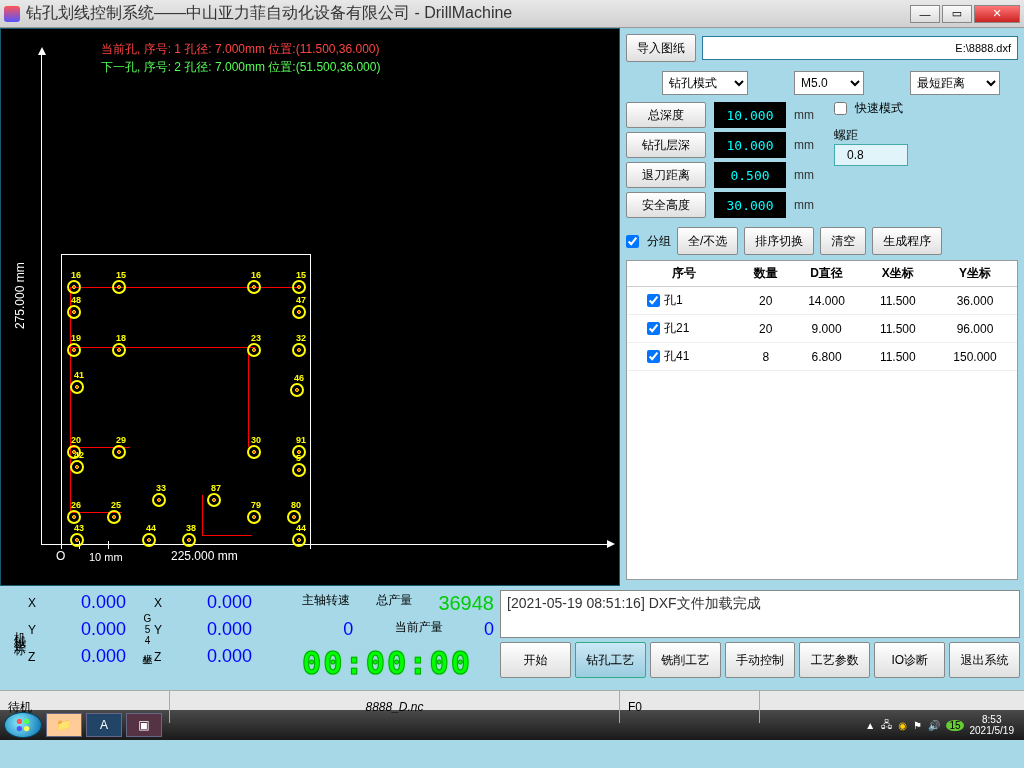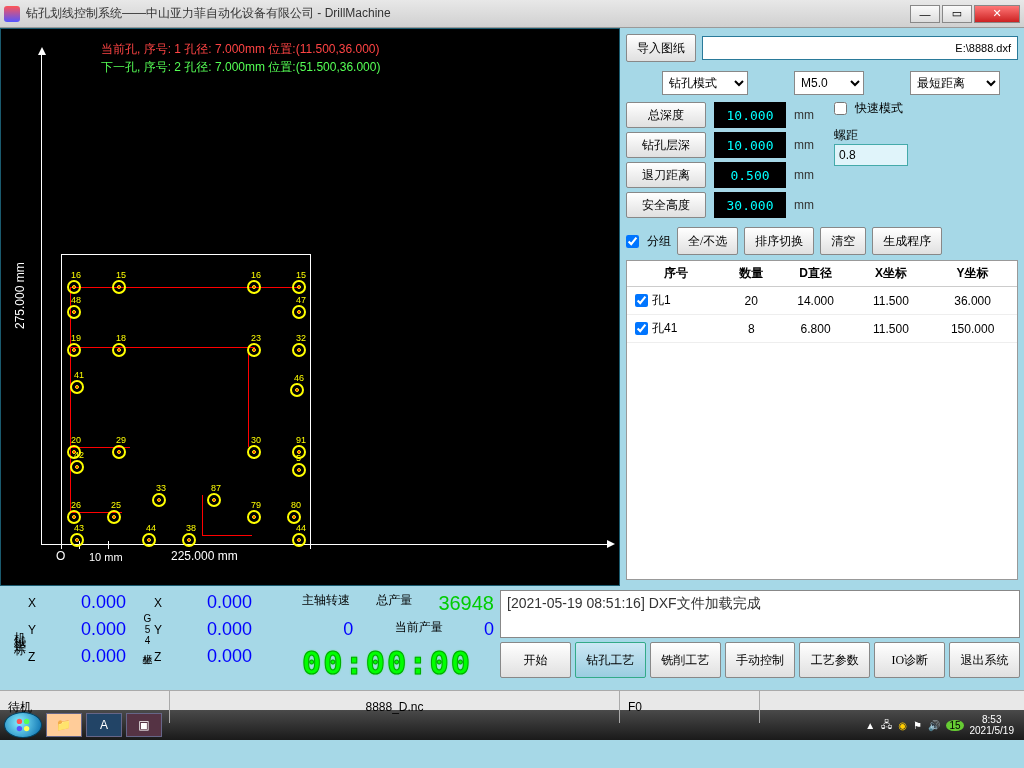--- a/index.html
+++ b/index.html
@@ -1,80 +1,80 @@
 <!DOCTYPE html>
 <html><head>
 <meta charset="utf-8">
 <style>
 * { box-sizing: border-box; margin: 0; padding: 0; }
 body { font-family: "Microsoft YaHei", SimSun, sans-serif; font-size: 12px; background: #a6d8e7; width: 1024px; height: 768px; overflow: hidden; position: relative; }
 .titlebar { height: 28px; background: linear-gradient(#e8e8e8,#d0d0d0); display: flex; align-items: center; padding: 0 4px; border-bottom: 1px solid #999; }
 .titlebar .icon { width: 16px; height: 16px; margin-right: 6px; display:inline-block; background: linear-gradient(#f55,#55f); border-radius:3px; }
-.titlebar .ttl { color: #333; font-size: 12px; text-align: center; }
+.titlebar .ttl { color: #333; font-size: 16px; text-align: center; }
 .titlebar .winbtns { margin-left: auto; display: flex; gap: 2px; }
 .winbtn { width: 30px; height: 18px; border: 1px solid #888; background: linear-gradient(#fafafa,#ddd); display:flex; align-items:center; justify-content:center; font-size:11px; cursor:pointer; }
 .winbtn.close { background: linear-gradient(#f77,#c22); color:#fff; width: 46px;}
 .content { display: flex; height: 558px; }
 .canvas-area { width: 620px; height: 558px; background: #000; position: relative; border: 1px solid #1a5a6e; }
 .info-red { position:absolute; top:12px; left:100px; color:#f44; font-size:12px; }
 .info-green { position:absolute; top:30px; left:100px; color:#5f5; font-size:12px; }
 .axis-y { position:absolute; top:20px; left:40px; bottom:40px; border-left:1px solid #fff; }
 .axis-y::before { content:""; position:absolute; top:-6px; left:-4px; border:4px solid transparent; border-bottom:8px solid #fff; }
 .axis-x { position:absolute; left:40px; right:6px; bottom:40px; border-bottom:1px solid #fff; }
 .axis-x::after { content:""; position:absolute; right:-6px; top:-4px; border:4px solid transparent; border-left:8px solid #fff; }
 .ylabel { position:absolute; top:300px; left:12px; color:#fff; font-size:12px; transform:rotate(-90deg); transform-origin:left top; }
 .xlabel { position:absolute; bottom:22px; left:170px; color:#fff; font-size:12px; }
 .origin { position:absolute; bottom:22px; left:55px; color:#fff; font-size:12px; }
 .scale { position:absolute; bottom:22px; left:88px; color:#fff; font-size:11px; }
 .scaletick { position:absolute; left:78px; bottom:36px; width:30px; height:8px; border-left:1px solid #fff; border-right:1px solid #fff; }
 .drawing { position:absolute; left:60px; top:225px; width:250px; height:295px; border:1px solid #fff; border-bottom:none; border-left-color:#fff;}
 .hole { position:absolute; width:14px; height:14px; border:2px solid #ff0; border-radius:50%; }
 .hole .inner { position:absolute; top:3px; left:3px; width:4px; height:4px; background:#f00; border-radius:50%; border:1px solid #ff0;}
-.hole .lbl { position:absolute; top:-12px; left:2px; color:#ff0; font-size:9px; font-weight:normal; white-space:nowrap;}
+.hole .lbl { position:absolute; top:-12px; left:2px; color:#ff0; font-size:9px; font-weight:bold; white-space:nowrap;}
 .redline { position:absolute; background:#f00; }
 
 .right { flex: 1; padding: 6px; display:flex; flex-direction:column; gap:3px; }
 .row { display:flex; align-items:center; gap:6px; }
-.btn { height: 28px; padding: 0 10px; background: linear-gradient(#fff,#e0e0e0); border:1px solid #888; cursor:pointer; display:flex; align-items:center; justify-content:center; font-size:12px; border-radius:2px;font-family:Liberation Serif, serif; }
+.btn { height: 28px; padding: 0 10px; background: linear-gradient(#fff,#e0e0e0); border:1px solid #888; cursor:pointer; display:flex; align-items:center; justify-content:center; font-size:12px; border-radius:2px; }
 .btn.active { background:linear-gradient(#cde8f5,#9acde0); border-color:#3a8;}
 .filepath { flex:1; height:24px; border:1px solid #2a7a9a; background:#fff; padding:1px 6px; text-align:right; font-size:11px; display:flex; align-items:center; justify-content:flex-end;}
 select.combo { height:24px; border:1px solid #888; background:#fff; font-size:12px; padding:0 2px;margin-left:36px;}
 .param-row { display:flex; align-items:center; gap:8px; margin-top:4px;}
 .param-btn { width:80px; height:26px; }
 .param-val { width:72px; height:26px; background:#000; color:#0ff; text-align:center; display:flex; align-items:center; justify-content:center; font-size:13px; font-family:monospace;}
 .unit { color:#333; font-size:12px; }
 .chk { display:flex; align-items:center; gap:8px; font-size:12px;}
-.mini-input { width:74px; height:22px; border:1px solid #4aa; background:#e0f4fa; padding:0 4px; font-size:12px;}
+.mini-input { width:74px; height:22px; border:1px solid #4aa; background:#e0f4fa; padding:0 12px; font-size:12px;}
 .topbtns { display:flex; gap:6px; margin-top:6px; align-items:center;}
 .table-wrap { flex:1; background:#fff; border:1px solid #999; margin-top:2px; overflow:auto; }
 table.data { width:100%; border-collapse:collapse; font-size:12px;}
 table.data th { text-align:center; padding:4px 2px; border-bottom:1px solid #ccc; font-weight:bold; background:#fff;}
 table.data td { text-align:center; padding:5px 2px; border-bottom:1px solid #eee;}
-table.data td:first-child { text-align:left; padding-left:8px;}
+table.data td:first-child { text-align:left; padding-left:20px;}
 table.data td input[type=checkbox]{ margin-right:4px; vertical-align:middle;}
 
 .bottom { height: 104px; background:#a6d8e7; display:flex; }
 .coords { width: 300px; padding:6px 8px; font-size:12px; position:relative;}
 .coords .cg { display:grid; grid-template-columns: 20px 28px 70px 28px 28px 70px; row-gap:6px; align-items:center;}
 .coords .val { color:#00f; font-size:18px; text-align:right; font-family:Arial;}
 .coords .lbl { color:#000; font-size:12px;}
 .coords .g54 { font-size:10px; color:#000;}
 .spindle { width:196px; padding:6px 2px; font-size:12px;}
 .sp-row { display:flex; justify-content:space-between; margin-bottom:4px;}
 .sp-row .v { color:#00f; font-size:18px; font-family:Arial;}
 .sp-row .big { color:#0c0; font-size:20px; }
 .digiclock { font-family:monospace; color:#0f0; font-size:32px; letter-spacing:2px; text-shadow:0 0 2px #0f0; -webkit-text-stroke:1px #0a0; font-weight:bold;}
 .log-btn-area { flex:1; padding:4px; display:flex; flex-direction:column; gap:4px;}
 .log { height:48px; background:#fff; border:1px solid #888; padding:4px 6px; font-size:14px; color:#333; overflow:hidden;}
 .actbtns { display:flex; gap:4px; }
 .actbtns .btn { flex:1; height:36px; font-size:12px;}
 
 .statusbar { height:20px; background:#e8e8e8; border-top:1px solid #aaa; display:flex; font-size:12px; }
 .statusbar div { border-right:1px solid #aaa; padding:16px 8px; display:flex; align-items:center;}
-.sb1{width:170px;} .sb2{width:450px;} .sb3{width:140px;} .sb4{flex:1;}
+.sb1{width:170px;} .sb2{width:450px;font-style:italic;} .sb3{width:140px;} .sb4{flex:1;}
 
 .taskbar { height:30px; background:linear-gradient(#4a4a4a,#1a1a1a); display:flex; align-items:center; padding:0 4px; color:#fff; font-size:10px;}
 .start { width:38px; height:26px; border-radius:50%; background:radial-gradient(circle at 40% 40%, #8ef, #06a); border:1px solid #046; display:flex; align-items:center; justify-content:center;}
 .tb-icon { width:36px; height:24px; margin-left:4px; background:#335; border:1px solid #668; display:flex; align-items:center; justify-content:center; font-size:12px;}
 .tray { margin-left:auto; display:flex; align-items:center; gap:6px; padding:0 6px; font-size:10px; color:#fff;}
 .tray .clock { text-align:center; line-height:1.1;}
 </style>
 </head>
 <body>
 
@@ -294,20 +294,27 @@
           </thead>
         <tbody id="tbody">
             <tr>
               <td><input type="checkbox" checked="" style="">孔1</td>
               <td>20</td>
               <td>14.000</td>
               <td>11.500</td>
               <td>36.000</td>
             </tr>
             <tr>
+              <td><input type="checkbox" checked="" style="">孔21</td>
+              <td>20</td>
+              <td>9.000</td>
+              <td>11.500</td>
+              <td>96.000</td>
+            </tr>
+            <tr>
               <td><input type="checkbox" checked="" style="">孔41</td>
               <td>8</td>
               <td>6.800</td>
               <td>11.500</td>
               <td>150.000</td>
             </tr>
           </tbody>
       </table>
     </div>
   </div>

